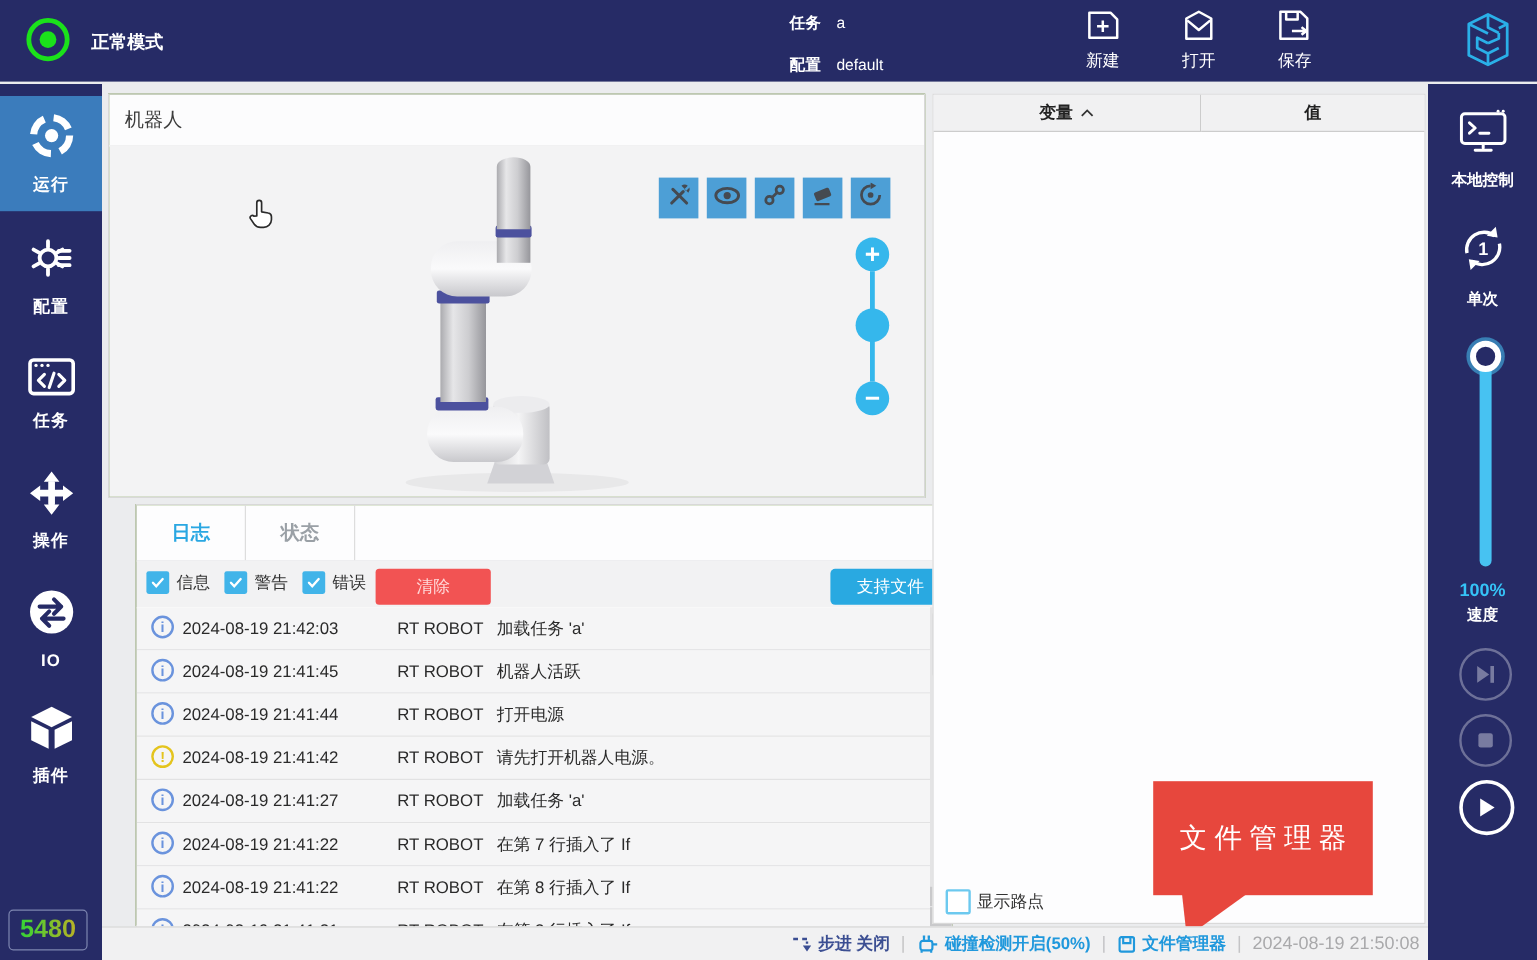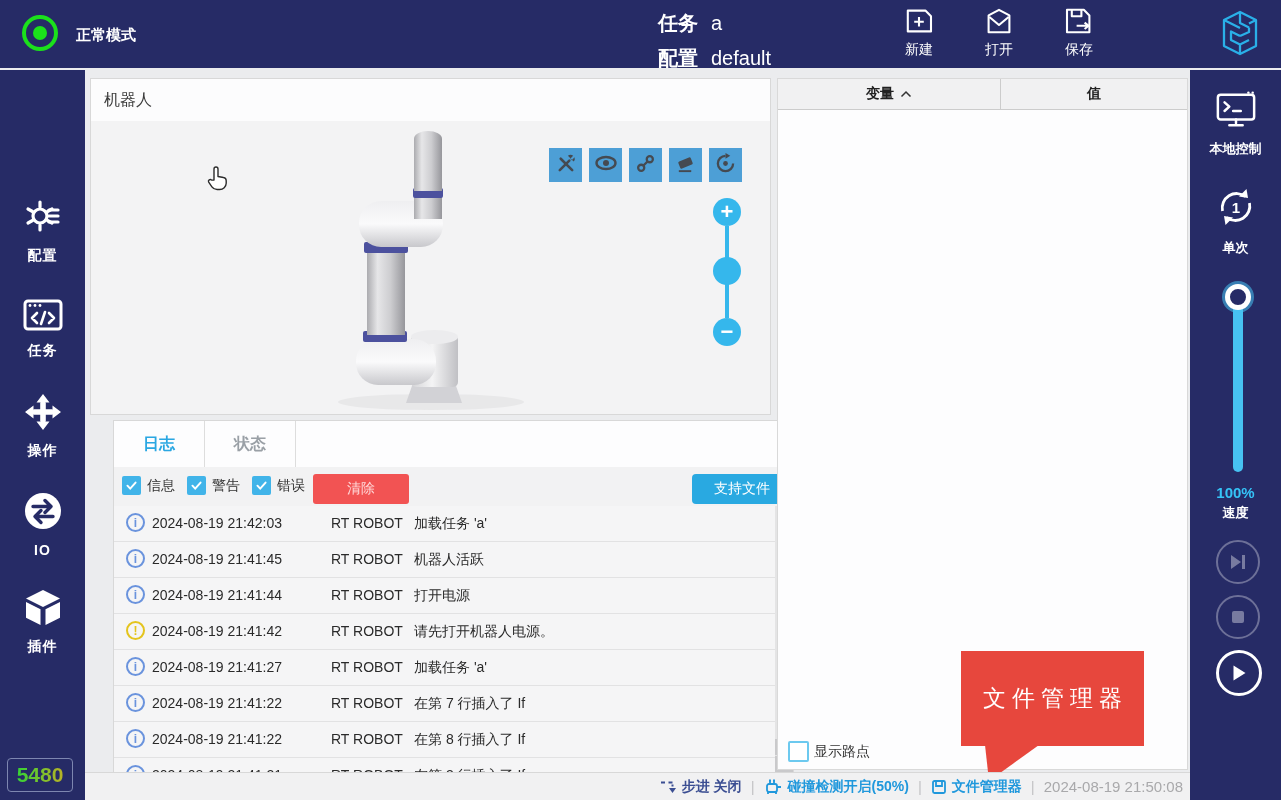--- a/index.html
+++ b/index.html
@@ -4,21 +4,21 @@
 <style>
   html,body{margin:0;padding:0;}
   body{width:1281px;height:800px;position:relative;overflow:hidden;background:#ebecee;
        font-family:"Liberation Sans","DejaVu Sans",sans-serif;-webkit-font-smoothing:antialiased;}
   .abs{position:absolute;}
   
   #navbar{left:0;top:0;width:1281px;height:68px;background:#262b66;}
   #mode-ring{left:22px;top:15px;width:28px;height:28px;border:4px solid #1be11b;border-radius:50%;}
   #mode-ring .dot{position:absolute;left:7px;top:7px;width:14px;height:14px;border-radius:50%;background:#1be11b;}
   #mode-label{left:76px;top:26px;color:#fff;font-weight:bold;font-size:15px;}
-  .nav-kv{color:#fff;font-size:20px;}
+  .nav-kv{color:#fff;font-size:13px;}
   .nav-kv b{font-weight:bold;margin-right:13px;}
   .nav-action{top:6px;width:62px;text-align:center;color:#fff;cursor:pointer;}
   .nav-action .lbl{font-size:14px;margin-top:1px;}
   
   #lsidebar{left:0;top:70px;width:85px;height:730px;background:#262b66;}
   .side-item{left:0;width:85px;height:92px;display:flex;flex-direction:column;align-items:center;justify-content:center;gap:7px;color:#fff;cursor:pointer;}
   .side-item .lbl{font-size:14px;font-weight:bold;letter-spacing:1px;}
   .side-item.active{background:#3b7cbc;}
   #counter-badge{left:7px;bottom:8px;width:64px;height:32px;border:1px solid #7d86b0;border-radius:4px;
      display:flex;align-items:center;justify-content:center;font-size:21px;font-weight:bold;
@@ -128,20 +128,27 @@
     <svg width="40" height="50" viewBox="0 0 40 46">
         <g fill="none" stroke="#2ab0e8" stroke-width="2.3" stroke-linejoin="round">
       <path d="M20 2 L36 10 V36 L20 44 L4 36 V10 Z"></path>
       <path d="M20 2 V13 L29 17.5 M29 17.5 V22 L20 26 M20 26 L11 21.5 V30 L20 34.5 M20 34.5 L29 30 M20 44 V34.5 M4 10 L20 18 M36 10 L29 13.5"></path>
     </g>
       </svg>
   </div>
 </div>
 
 <div id="lsidebar" class="abs">
+  <div class="side-item active abs" style="top:10px;height:96px;">
+    <span><svg width="40" height="40" viewBox="0 0 40 40">
+          <circle cx="20" cy="20" r="15" fill="none" stroke="#fff" stroke-width="6" stroke-dasharray="16 8"></circle>
+          <circle cx="20" cy="20" r="5.5" fill="#fff"></circle>
+        </svg></span>
+    <span class="lbl">运行</span>
+  </div>
   <div class="side-item abs" style="top:124px;height:72px;">
     <span><svg width="40" height="40" viewBox="0 0 40 40">
           <g fill="none" stroke="#fff" stroke-width="3.2">
             <circle cx="17" cy="20" r="7"></circle>
             <path d="M17 6 v5 M17 29 v5 M5 13 l4.5 2.5 M5 27 l4.5-2.5 M29 13 l-4.5 2.5 M29 27 l-4.5-2.5" stroke-linecap="round"></path>
             <path d="M26 14 h9 M26 20 h9 M26 26 h9" stroke-linecap="round"></path>
           </g>
         </svg></span>
     <span class="lbl">配置</span>
   </div>

